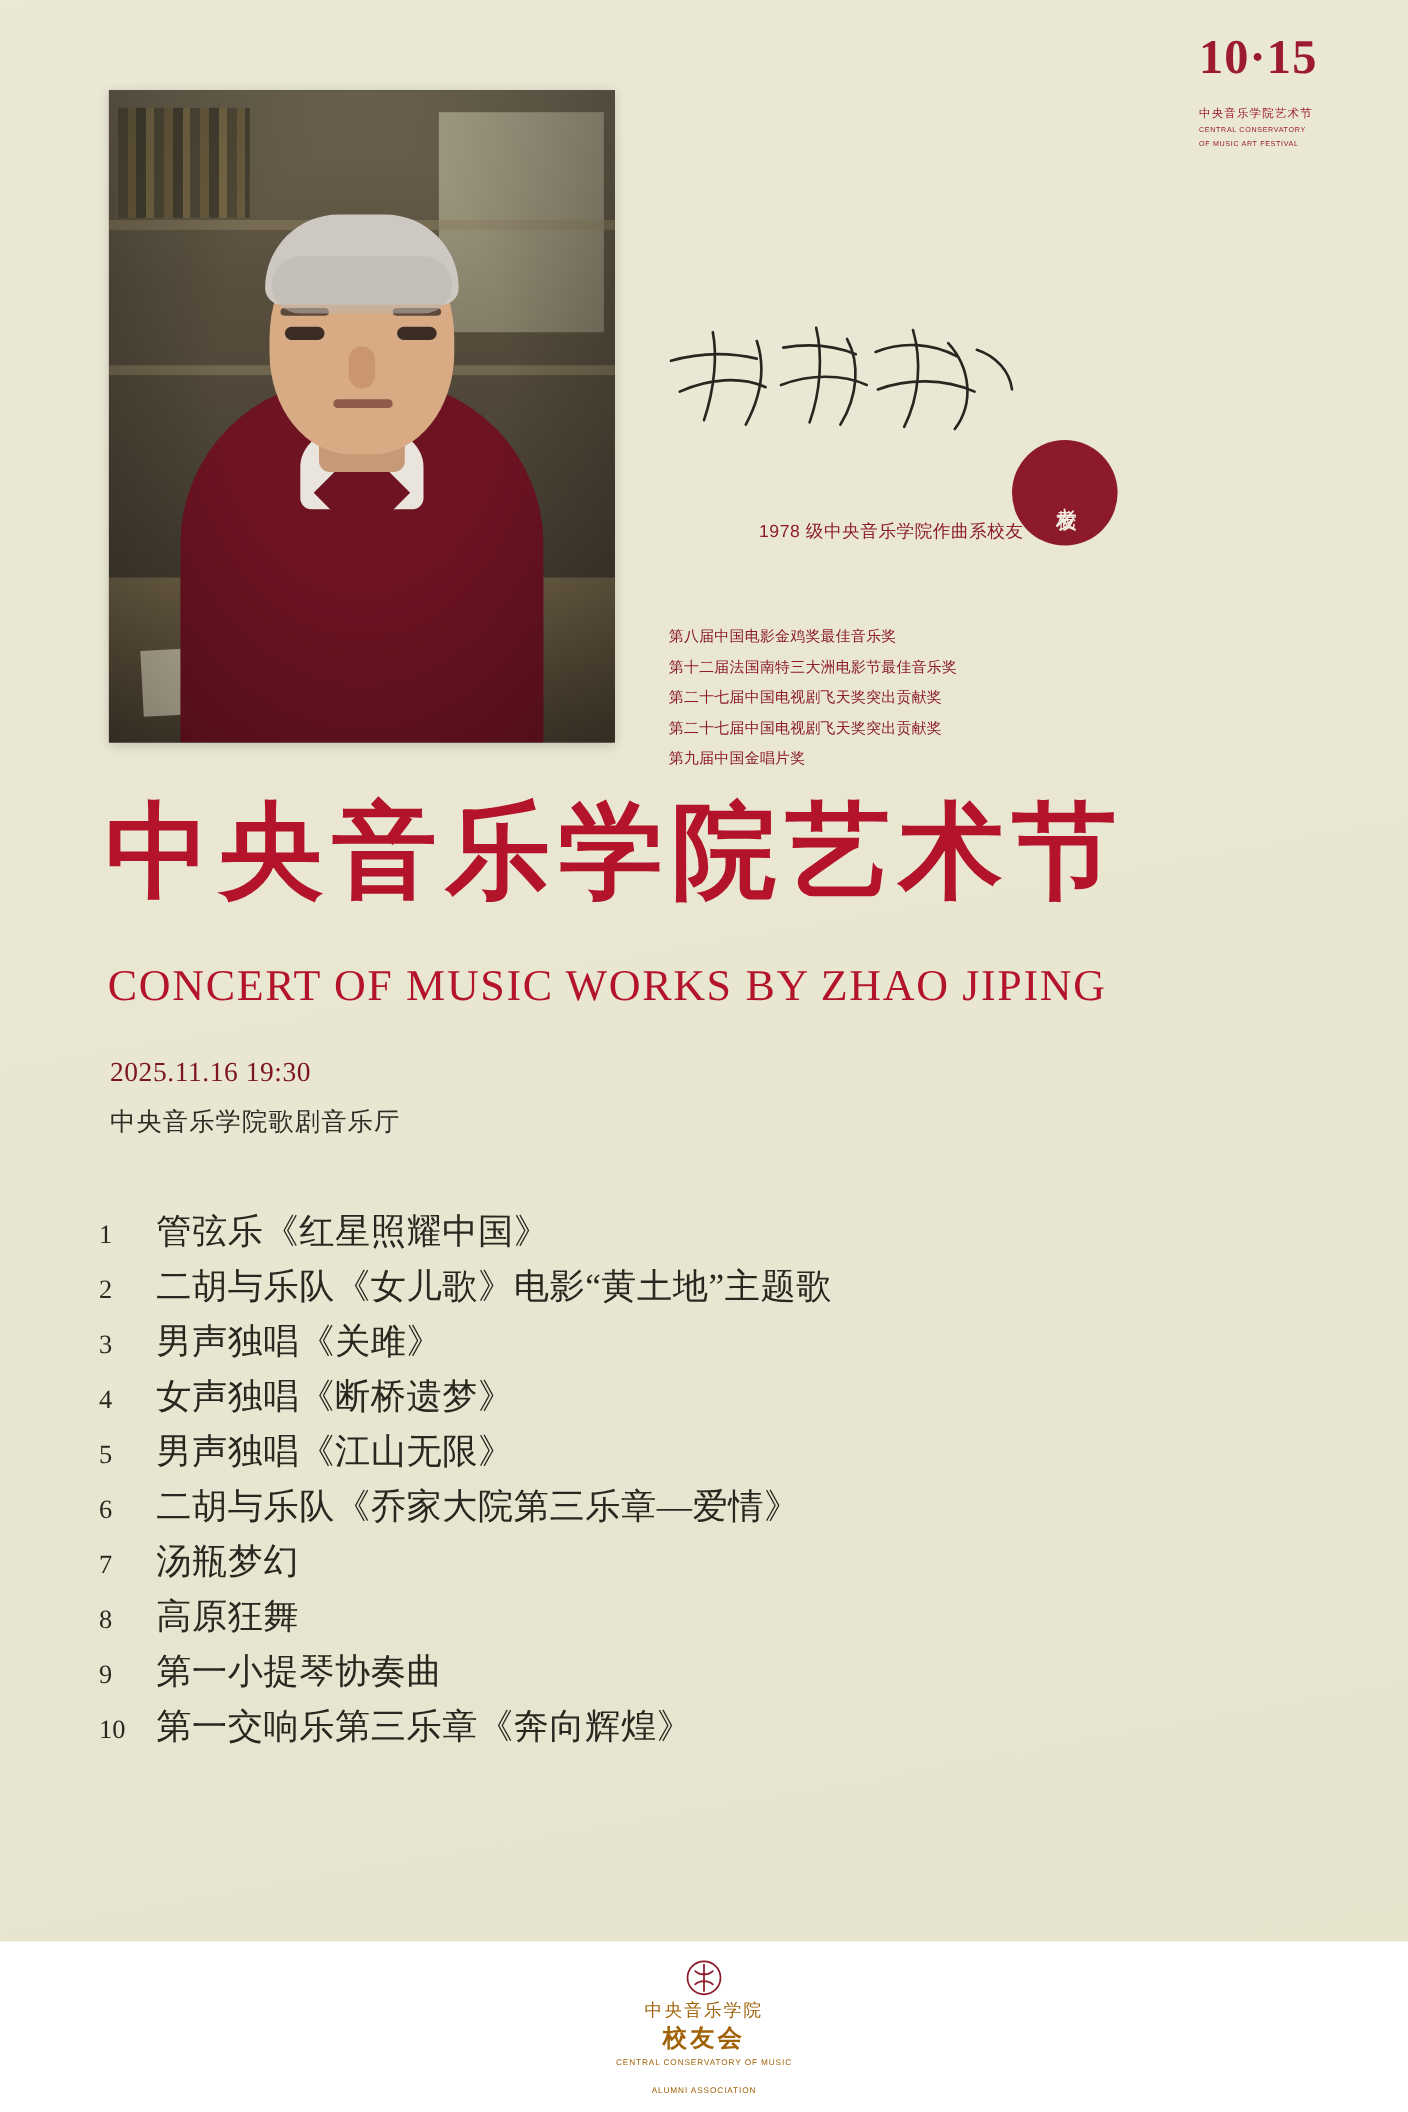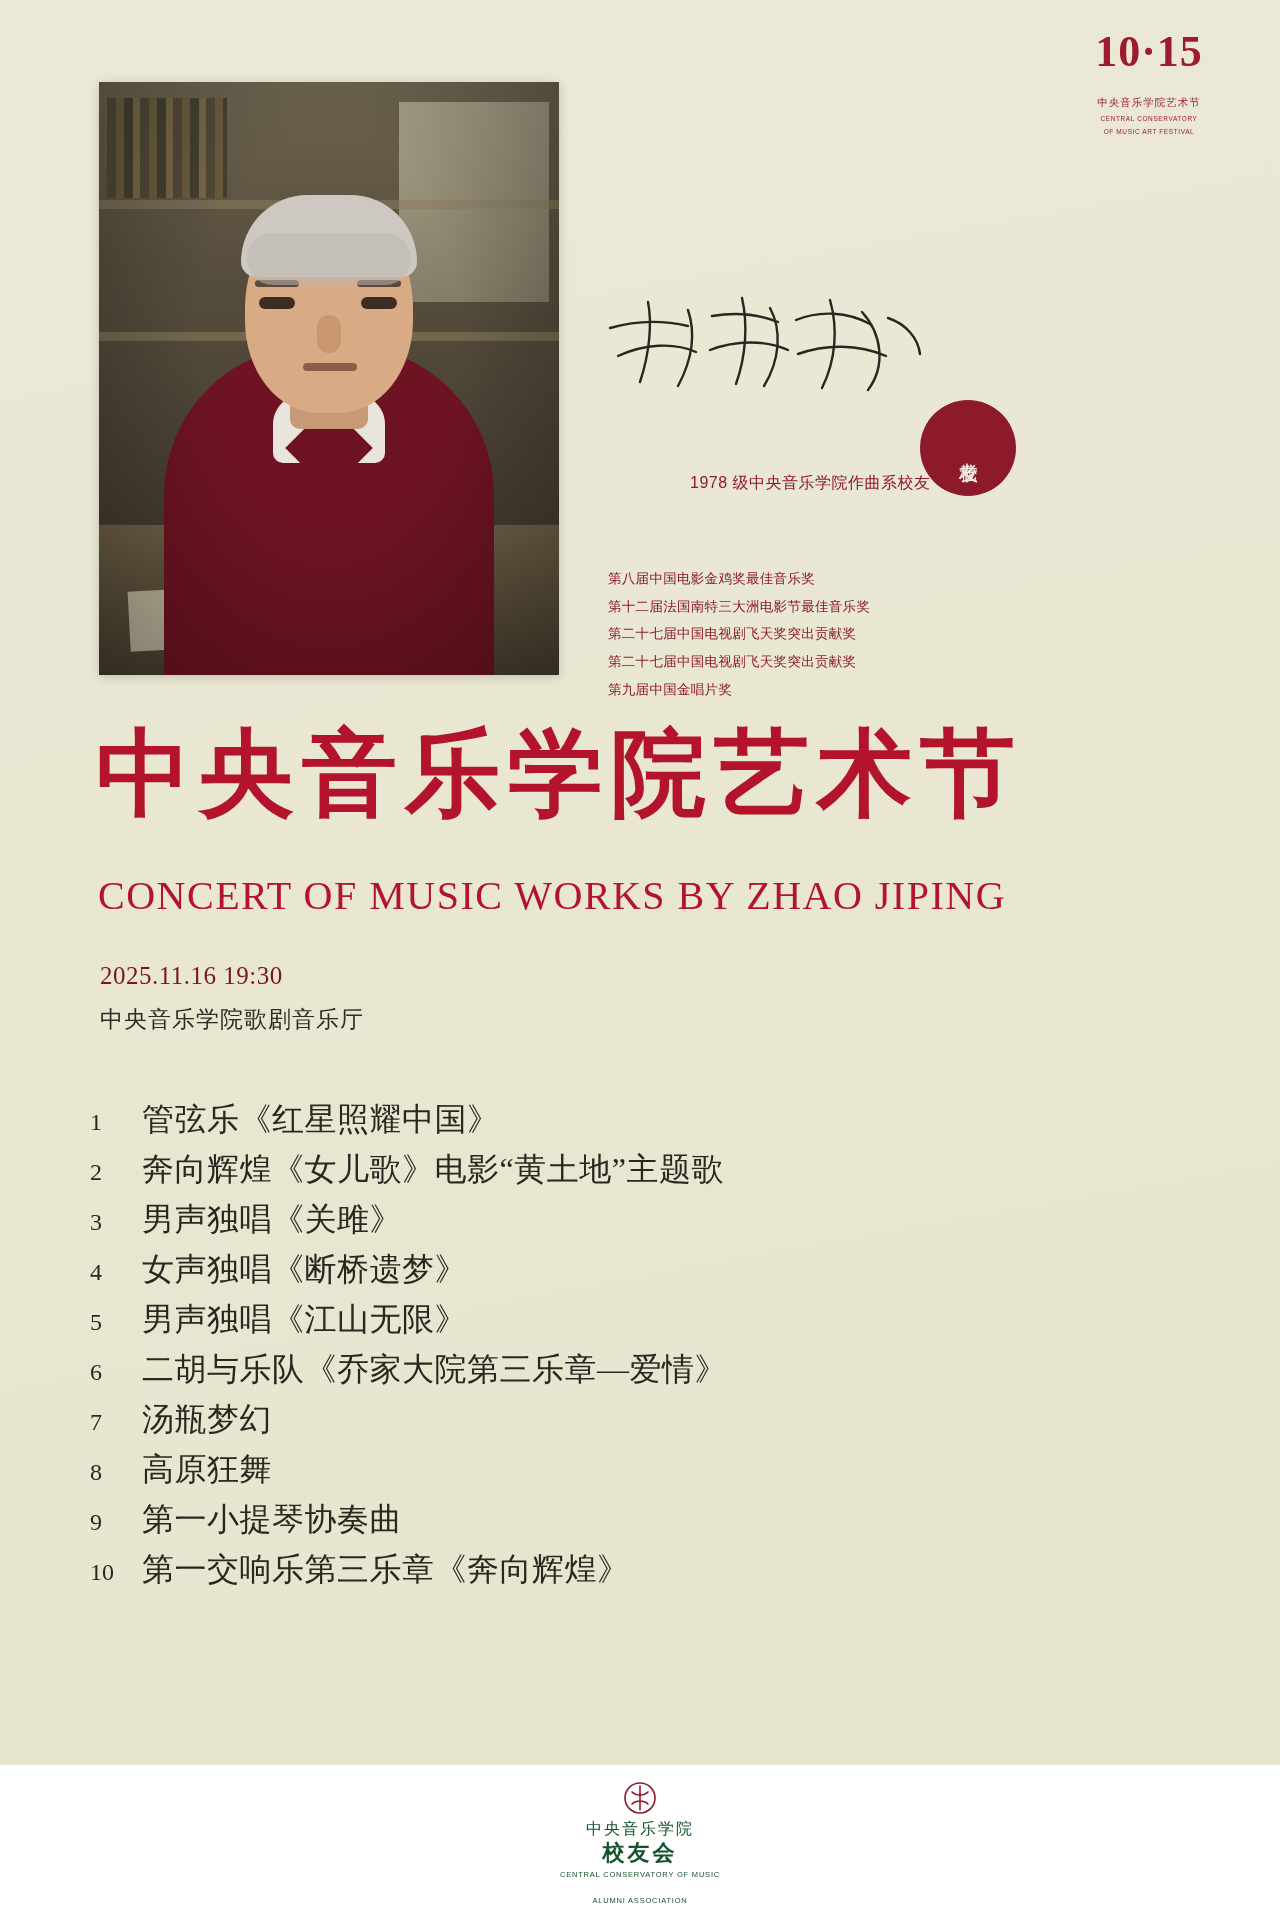--- a/index.html
+++ b/index.html
@@ -19,23 +19,23 @@
     height: 1920px;
     background: #e8e7d2;
     background: linear-gradient(170deg, #ebe9d6 0%, #e9e7d2 45%, #e6e4cd 100%);
     overflow: hidden;
   }
 
   
   .festival-logo {
     position: absolute;
     top: 30px;
-    right: 56px;
+    right: 40px;
     width: 150px;
-    text-align: center;
+    text-align: left;
     color: #9c1b2e;
   }
   .festival-logo .fl-mark {
     font-family: "Liberation Serif", serif;
     font-size: 44px;
     font-weight: bold;
     letter-spacing: 1px;
     line-height: 1;
     color: #9c1b2e;
   }
@@ -363,21 +363,21 @@
     bottom: 0;
     width: 1280px;
     height: 155px;
     background: #ffffff;
     display: flex;
     align-items: center;
     justify-content: center;
   }
   .footer-logo {
     text-align: center;
-    color: #14532d;
+    color: #a16207;
     line-height: 1;
   }
   .footer-logo .f-cn-1 {
     font-size: 16px;
     letter-spacing: 2px;
     margin-top: 6px;
   }
   .footer-logo .f-cn-2 {
     font-size: 22px;
     letter-spacing: 3px;
@@ -476,21 +476,21 @@
   <div class="event-datetime">2025.11.16  19:30</div>
   <div class="event-venue">中央音乐学院歌剧音乐厅</div>
 
   <div class="program">
     <div class="program-item">
       <div class="num">1</div>
       <div class="label">管弦乐《红星照耀中国》</div>
     </div>
     <div class="program-item">
       <div class="num">2</div>
-      <div class="label">奔向辉煌《女儿歌》电影“黄土地”主题歌</div>
+      <div class="label">二胡与乐队《女儿歌》电影“黄土地”主题歌</div>
     </div>
     <div class="program-item">
       <div class="num">3</div>
       <div class="label">男声独唱《关雎》</div>
     </div>
     <div class="program-item">
       <div class="num">4</div>
       <div class="label">女声独唱《断桥遗梦》</div>
     </div>
     <div class="program-item">

